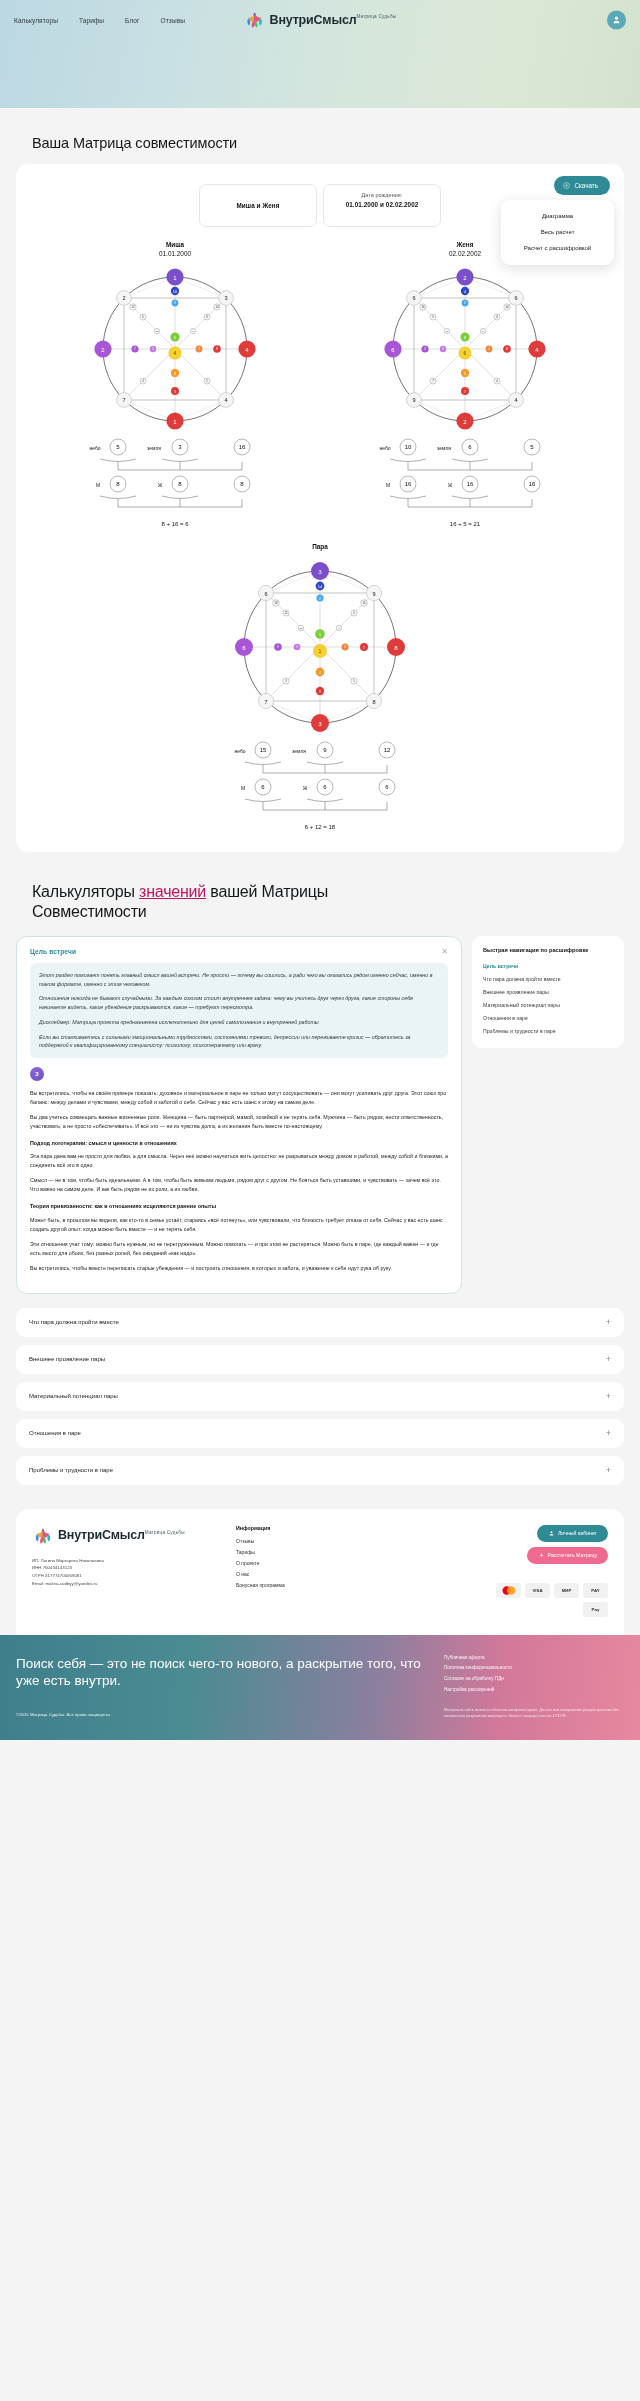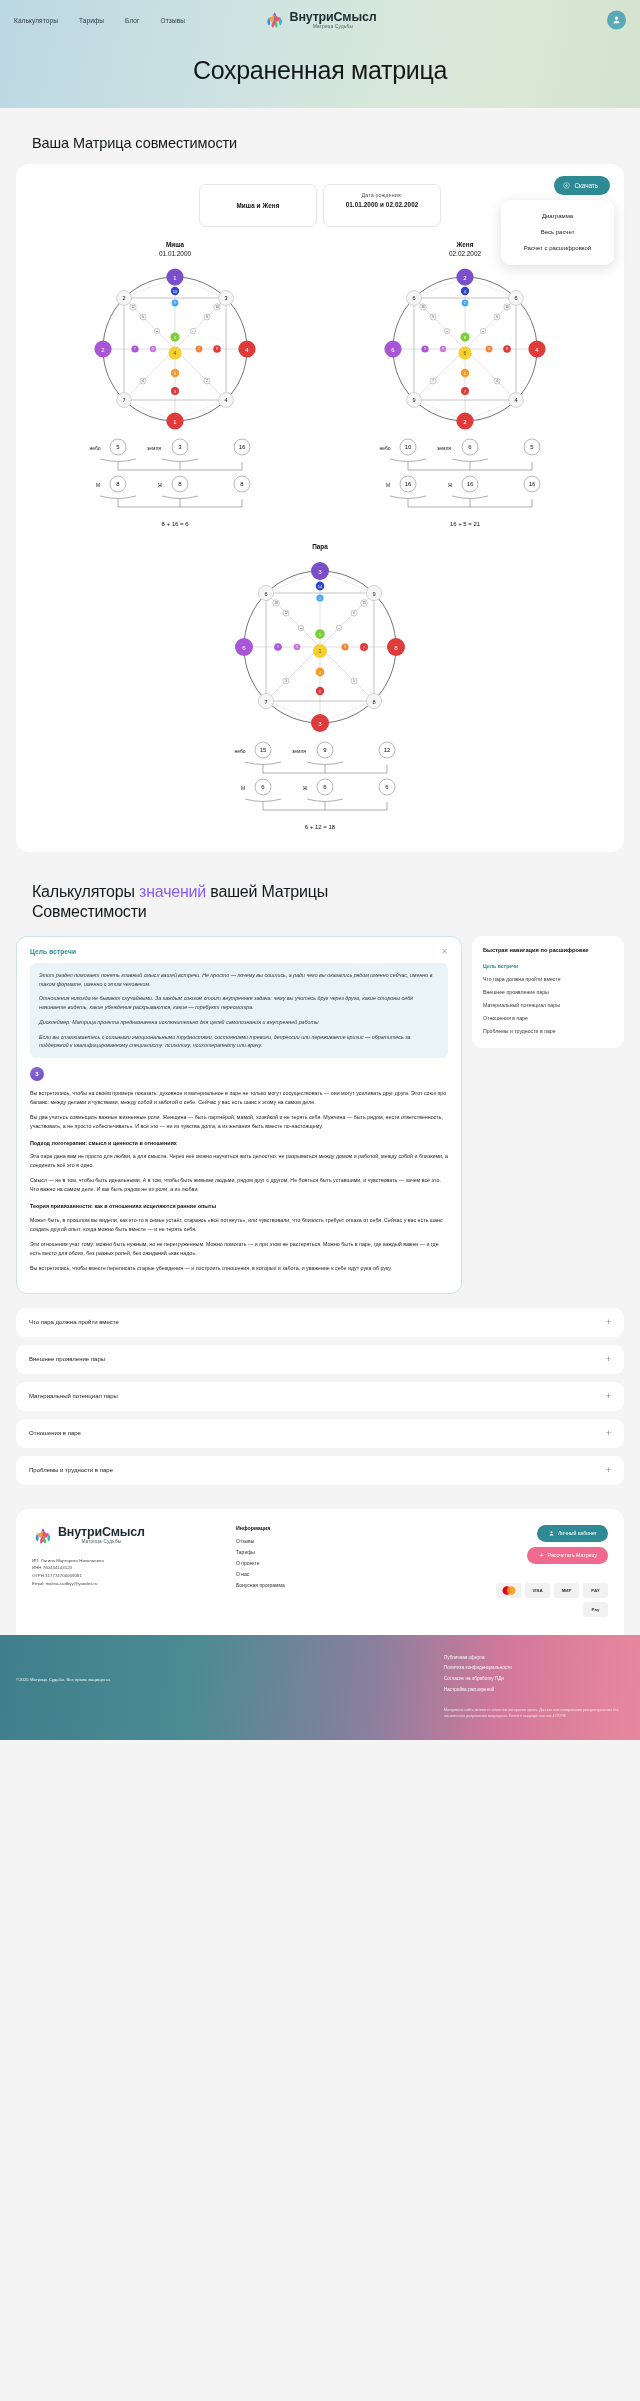--- a/index.html
+++ b/index.html
@@ -36,21 +36,21 @@
   .brand {
     position: absolute;
     left: 50%;
     top: 50%;
     transform: translate(-50%, -50%);
     display: flex;
     align-items: center;
     gap: 4px;
   }
   .brand-mark { width: 22px; height: 22px; flex: none; }
-  .brand-text { display: flex; flex-direction: column; line-height: 1; }
+  .brand-text { display: flex; line-height: 1; }
   .brand-name { font-size: 12.5px; font-weight: 600; color: #1d2b30; letter-spacing: -0.2px; }
   .brand-sub { font-size: 4.6px; color: #4c6065; letter-spacing: .25px; margin-top: 1.5px; text-align: center; }
   .avatar-btn {
     position: absolute;
     right: 14px; top: 50%;
     transform: translateY(-50%);
     width: 19px; height: 19px;
     border-radius: 50%;
     background: #5aa8b8;
     display: flex; align-items: center; justify-content: center;
@@ -148,21 +148,21 @@
   
   .decode-head {
     font-size: 16px;
     font-weight: 500;
     color: #14181a;
     line-height: 1.25;
     padding: 30px 0 0 32px;
     max-width: 420px;
     letter-spacing: -0.2px;
   }
-  .decode-head .accent { color: #8b5cf6; }
+  .decode-head .accent { color: #be185d; text-decoration: underline; }
 
   .decode-row { display: flex; gap: 10px; margin: 14px 16px 0 16px; align-items: flex-start; }
 
   .decode-main {
     flex: 1;
     background: #fff;
     border: 1px solid #cfe3e6;
     border-radius: 11px;
     padding: 11px 13px 14px 13px;
     position: relative;
@@ -297,21 +297,20 @@
         <span class="brand-sub">Матрица Судьбы</span>
       </span>
     </div>
     <div class="avatar-btn">
       <svg viewBox="0 0 24 24">
         <circle cx="12" cy="8" r="3.4" fill="#fff"></circle>
         <path d="M5.5 19c0-3.6 2.9-5.6 6.5-5.6s6.5 2 6.5 5.6z" fill="#fff"></path>
       </svg>
     </div>
   </div>
-  <div class="hero-title">Сохраненная матрица</div>
 </div>
 
 <div class="section-title">Ваша Матрица совместимости</div>
 
 <div class="card">
 
   <div class="meta-row">
     <div class="meta-pill">
       <div class="meta-single">Миша и Женя</div>
     </div>
@@ -779,20 +778,21 @@
       <span class="pay">VISA</span>
       <span class="pay">МИР</span>
       <span class="pay">PAY</span>
       <span class="pay">Pay</span>
     </div>
   </div>
 </div>
 
 <div class="bottom">
   <div class="bottom-left">
+    <div class="bottom-slogan">Поиск себя — это не поиск чего-то нового, а раскрытие того, что уже есть внутри.</div>
     <div class="bottom-copy">©2025 Матрица Судьбы. Все права защищены.</div>
   </div>
   <div class="bottom-right">
     <a>Публичная оферта</a>
     <a>Политика конфиденциальности</a>
     <a>Согласие на обработку ПДн</a>
     <a>Настройка расширений</a>
     <div class="bottom-note">Материалы сайта являются объектом авторского права. Данные или копирование распространения без письменного разрешения запрещены. Контент защищен частью 4 ГК РФ.</div>
   </div>
 </div>

